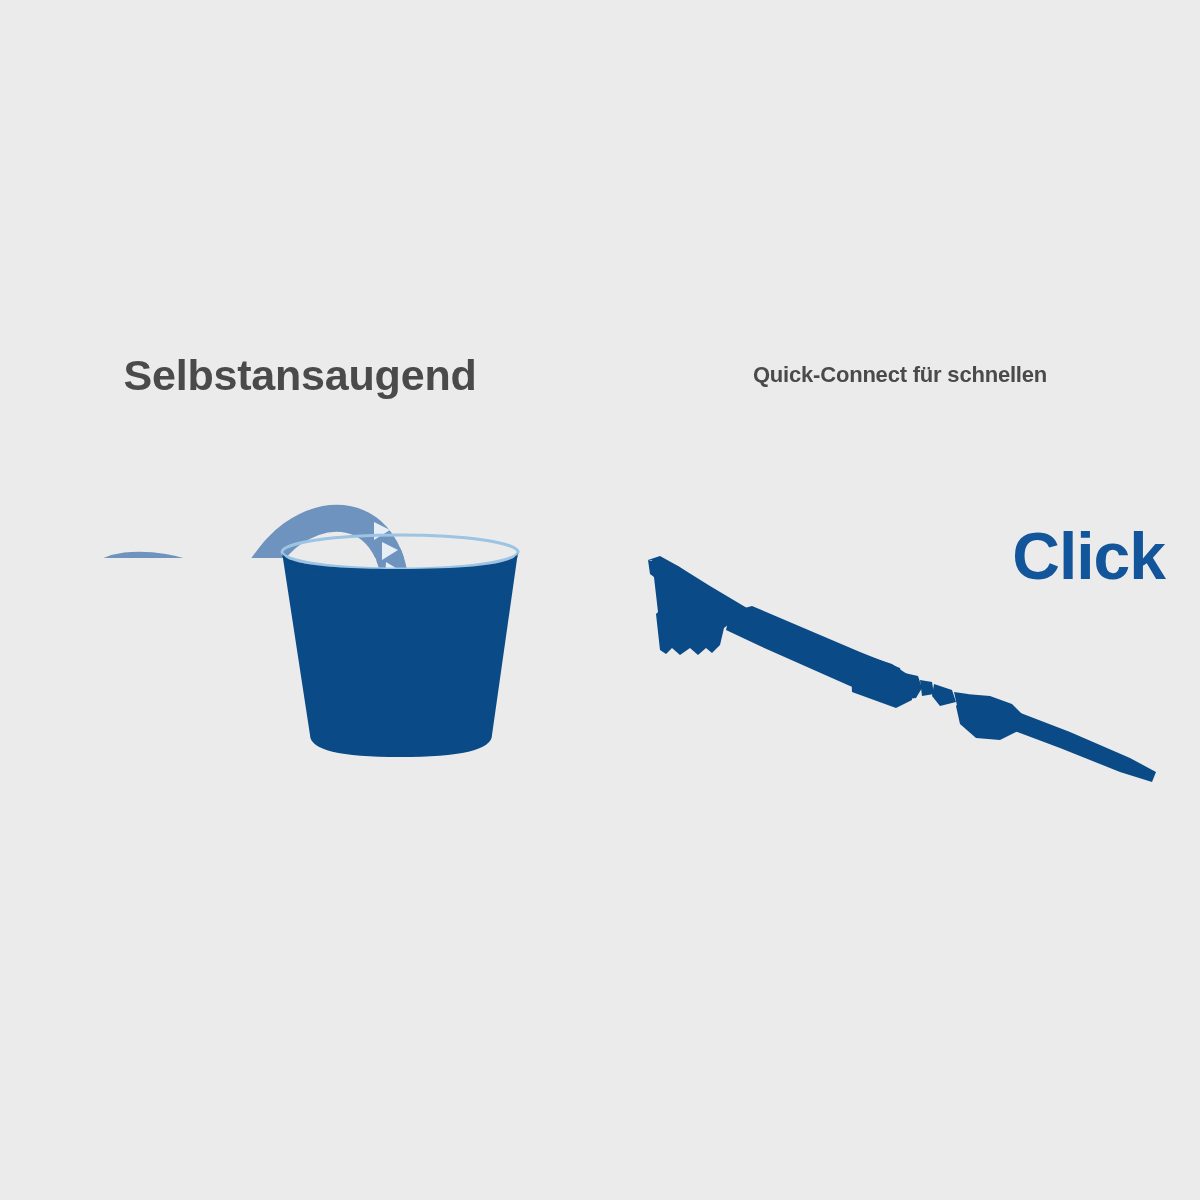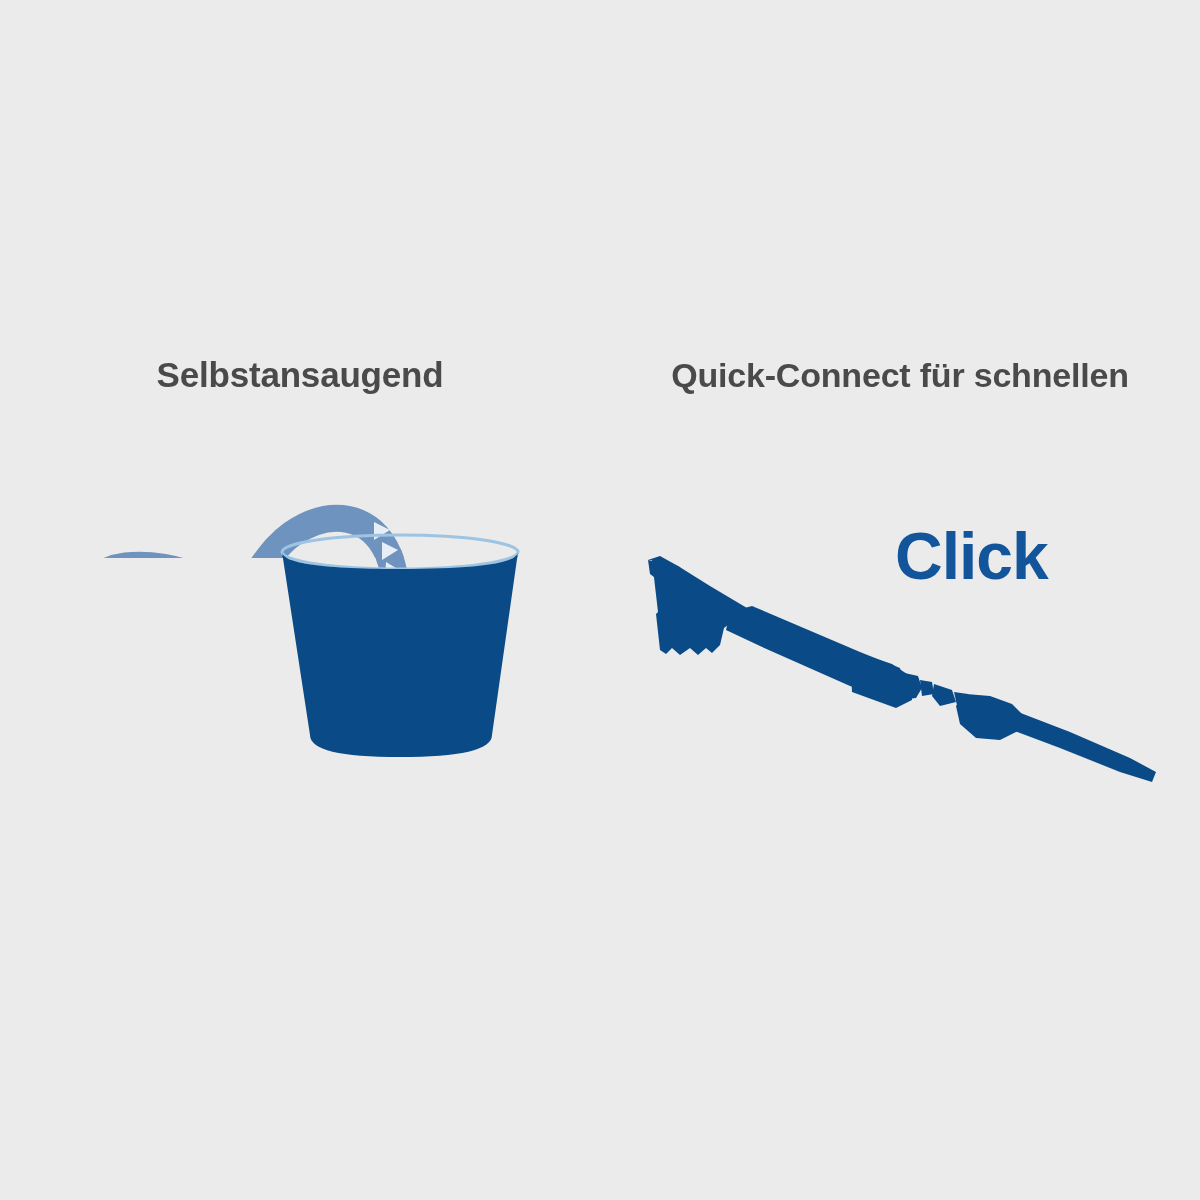--- a/index.html
+++ b/index.html
@@ -27,42 +27,42 @@
   #panel-left  { left: 0px;   width: 600px; }
   #panel-right { left: 600px; width: 600px; }
 
   .panel-heading {
     position: absolute;
     left: 0;
     width: 100%;
     text-align: center;
     color: #4a4a4a;
     font-weight: bold;
-    font-size: 35px;
+    font-size: 43px;
     line-height: 40px;
     letter-spacing: -0.2px;
   }
   #heading-left  { top: 355px; }
-  #heading-right { top: 355px; font-size: 34px; }
+  #heading-right { top: 355px; font-size: 22px; }
 
   .panel-art {
     position: absolute;
     left: 0;
     top: 0;
     width: 600px;
     height: 1200px;
     pointer-events: none;
   }
 
   #click-label {
     position: absolute;
     left: 295px;
     top: 520px;
     width: 270px;
-    text-align: left;
+    text-align: right;
     color: #13559b;
     font-weight: bold;
     font-size: 66px;
     line-height: 72px;
     letter-spacing: -1px;
   }
 </style>
 </head>
 <body>
 

